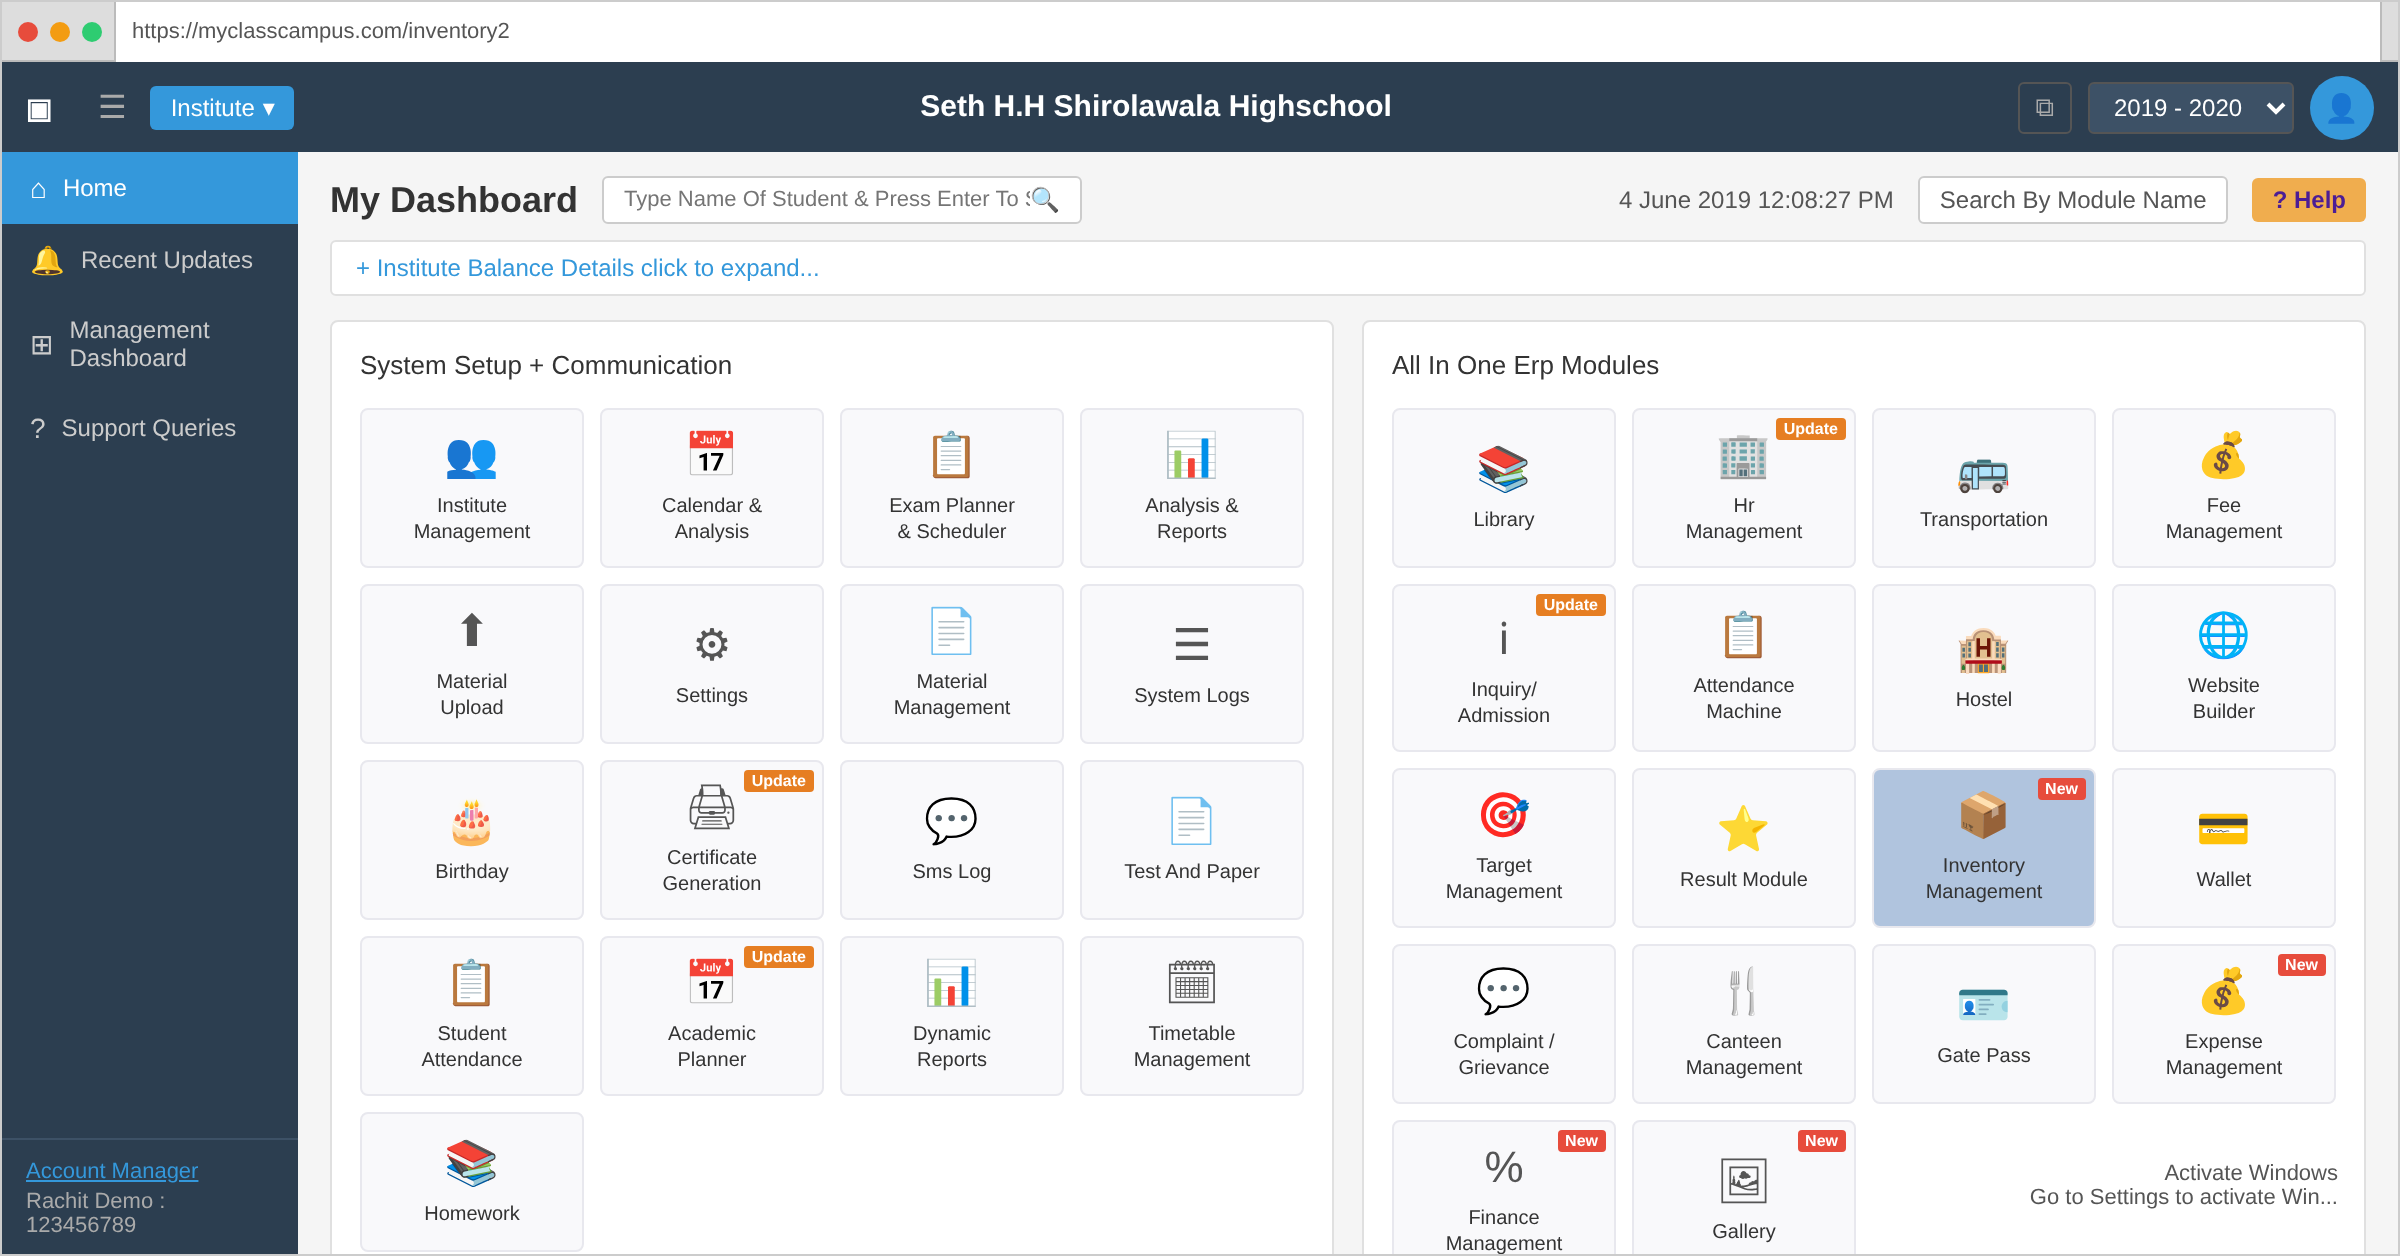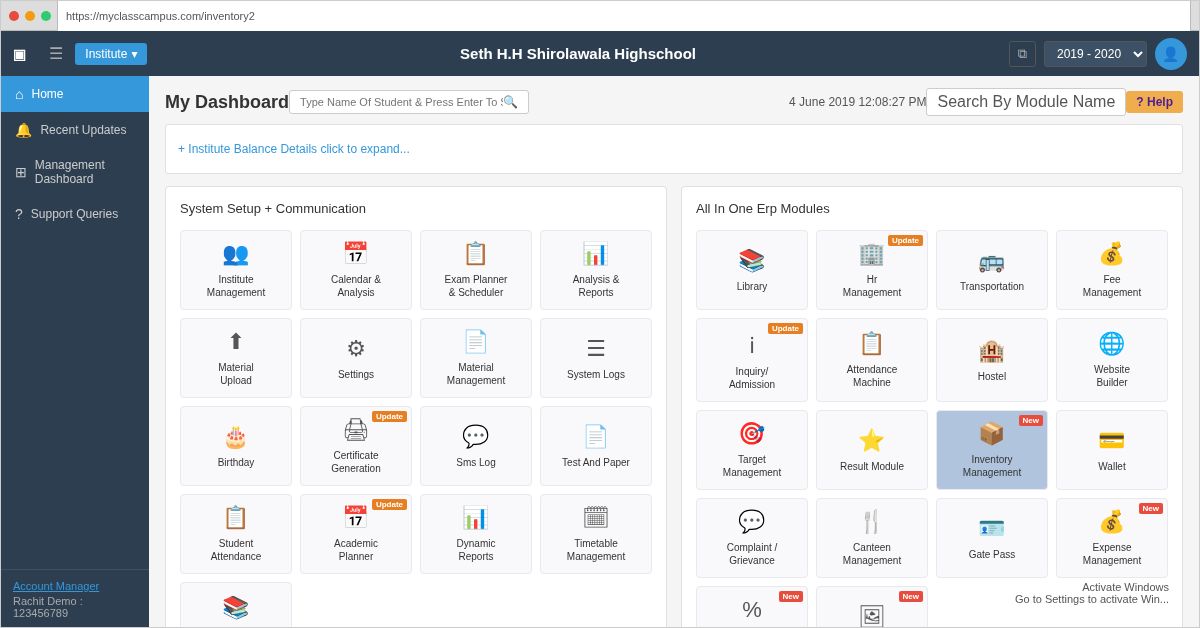--- a/index.html
+++ b/index.html
@@ -196,21 +196,21 @@
       flex: 1;
       background: #f5f5f5;
       overflow-y: auto;
       padding: 12px 16px;
     }
     
     
     .dashboard-header {
       display: flex;
       align-items: center;
-      gap: 0;
+      gap: 12px;
       margin-bottom: 8px;
     }
     
     .dashboard-title {
       font-size: 18px;
       font-weight: bold;
       color: #333;
     }
     
     .student-search-input {
@@ -229,42 +229,42 @@
       margin-left: auto;
       font-size: 12px;
       color: #555;
     }
     
     .module-search-btn {
       background: white;
       border: 1px solid #ccc;
       padding: 4px 10px;
       border-radius: 3px;
-      font-size: 16px;
+      font-size: 12px;
       cursor: pointer;
       color: #555;
     }
     
     .help-btn {
       background: #f0ad4e;
       border: none;
       padding: 4px 10px;
       border-radius: 3px;
       font-size: 12px;
       cursor: pointer;
       color: #4c1d95;
       font-weight: bold;
     }
     
     
     .balance-bar {
       background: white;
       border: 1px solid #e0e0e0;
       border-radius: 3px;
-      padding: 17px 12px;
+      padding: 6px 12px;
       margin-bottom: 12px;
       font-size: 12px;
       color: #3498db;
       cursor: pointer;
     }
     
     
     .modules-container {
       display: flex;
       gap: 14px;

